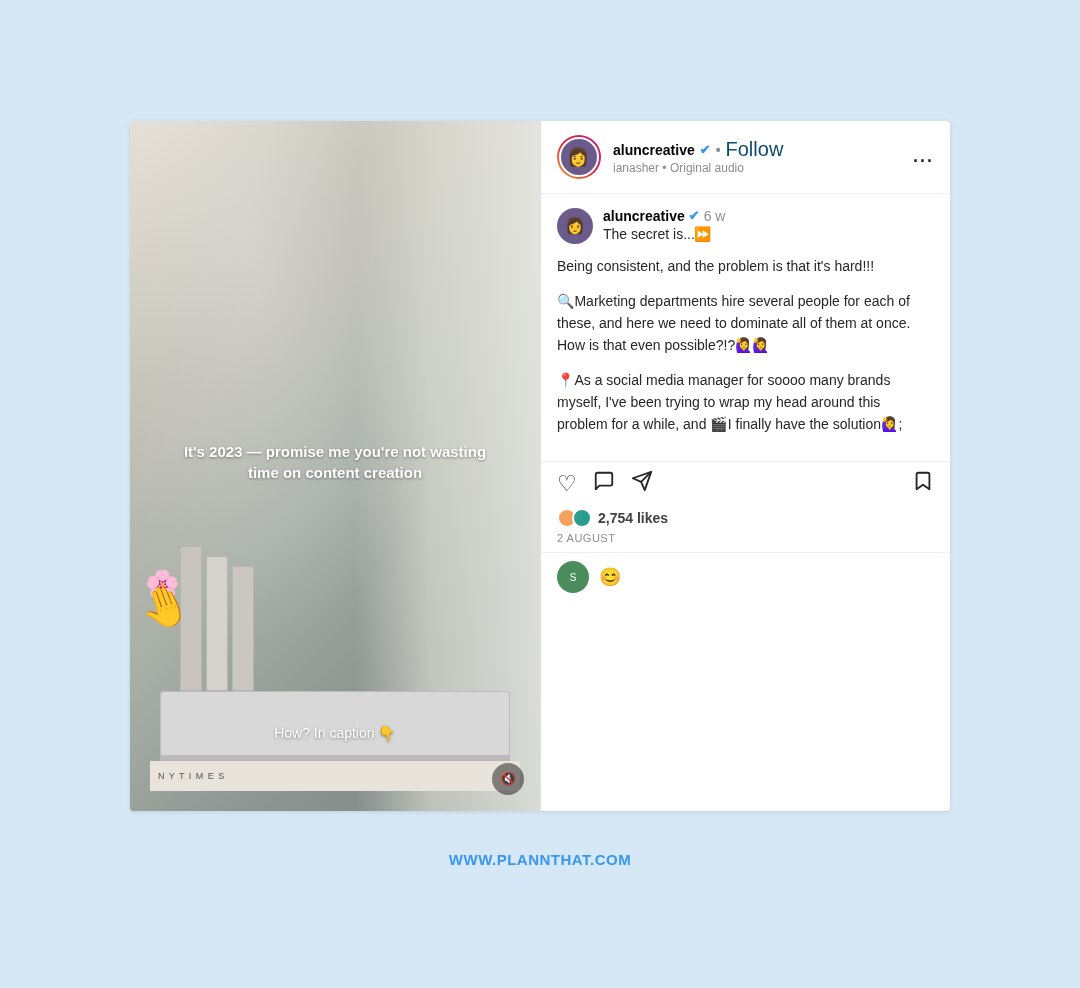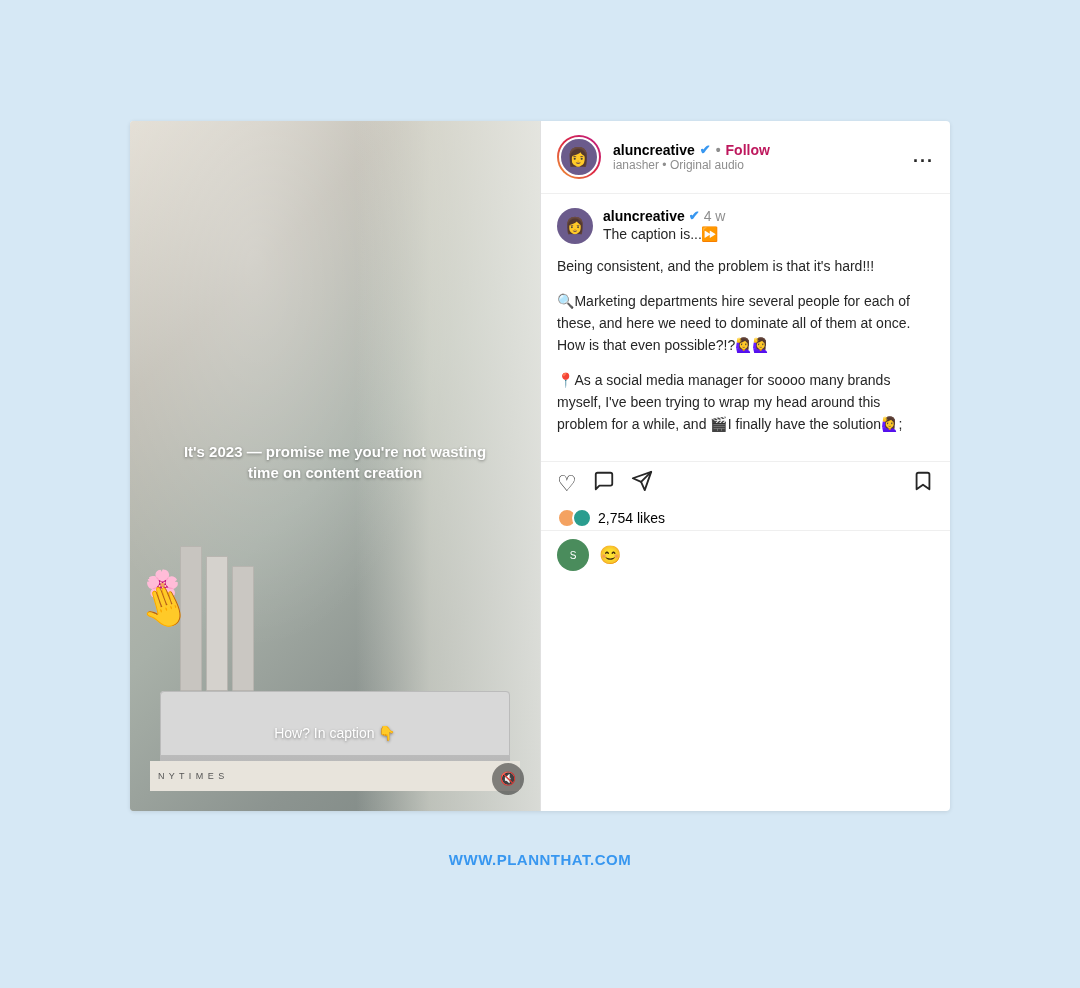--- a/index.html
+++ b/index.html
@@ -198,23 +198,23 @@
       color: #3897f0;
       font-size: 13px;
     }
 
     .dot-sep {
       color: #8e8e8e;
       font-size: 14px;
     }
 
     .follow-btn {
-      color: #be185d;
-      font-weight: 700;
-      font-size: 14px;
+      color: #0c4a6e;
+      font-weight: 400;
+      font-size: 20px;
       cursor: pointer;
       background: none;
       border: none;
       padding: 0;
     }
 
     .header-sub {
       font-size: 12px;
       color: #8e8e8e;
       margin-top: 0;
@@ -324,22 +324,22 @@
       border: 2px solid white;
       margin-left: -5px;
     }
     .like-avatar:first-child { margin-left: 0; }
 
     .la1 { background: #f4a261; }
     .la2 { background: #2a9d8f; }
 
     .likes-count {
       font-size: 14px;
-      font-weight: 400;
-      color: #000000;
+      font-weight: 700;
+      color: #404040;
     }
 
     .date-label {
       padding: 2px 16px 8px;
       font-size: 11px;
       color: #8e8e8e;
       text-transform: uppercase;
       letter-spacing: 0.5px;
     }
 
@@ -464,23 +464,23 @@
       </div>
       <div class="more-btn">...</div>
     </div>
 
     <div class="post-header">
       <div class="post-avatar">👩</div>
       <div class="post-user-info">
         <div class="post-username-row">
           <span>aluncreative</span>
           <span class="verified-badge">✔</span>
-          <span class="post-time">4 w</span>
+          <span class="post-time">6 w</span>
         </div>
-        <div class="post-first-line">The caption is...⏩</div>
+        <div class="post-first-line">The secret is...⏩</div>
       </div>
     </div>
 
     <div class="caption-body">
       <div class="caption-paragraph">Being consistent, and the problem is that it's hard!!!</div>
       <div class="caption-paragraph">🔍Marketing departments hire several people for each of these, and here we need to dominate all of them at once. How is that even possible?!?🙋‍♀️🙋‍♀️</div>
       <div class="caption-paragraph">📍As a social media manager for soooo many brands myself, I've been trying to wrap my head around this problem for a while, and 🎬I finally have the solution🙋‍♀️;</div>
     </div>
 
     <div class="actions-row">
@@ -504,20 +504,21 @@
     </div>
 
     <div class="likes-row">
       <div class="like-avatars">
         <div class="like-avatar la1"></div>
         <div class="like-avatar la2"></div>
       </div>
       <span class="likes-count">2,754 likes</span>
     </div>
 
+    <div class="date-label">2 AUGUST</div>
 
     <div class="comment-row">
       <div class="comment-avatar">
         <span>S</span>
       </div>
       <span class="emoji-btn">😊</span>
     </div>
 
   </div>
 </div>

